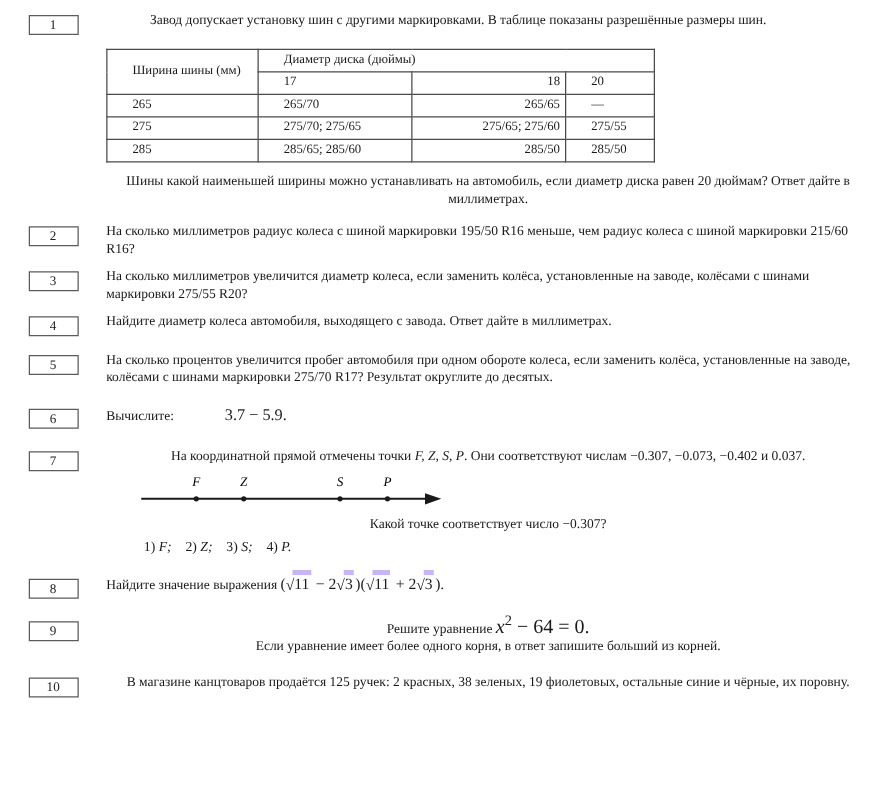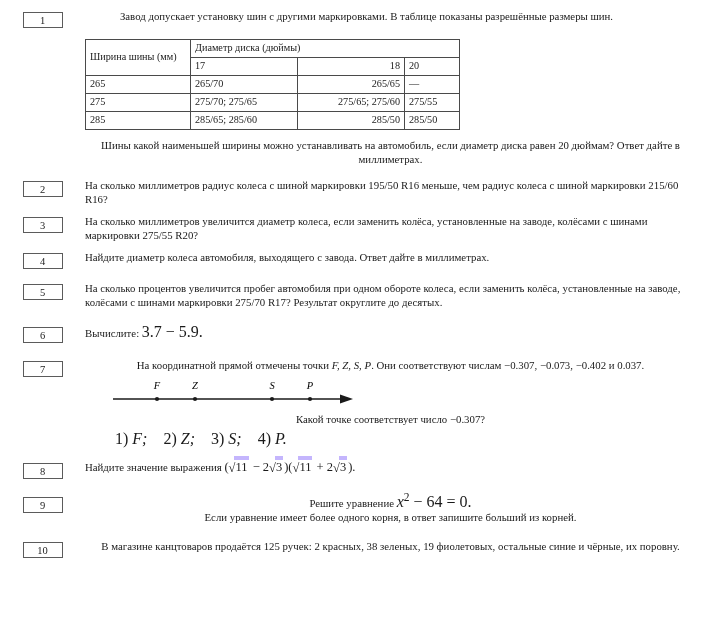--- a/index.html
+++ b/index.html
@@ -69,21 +69,21 @@
     padding-left: 0;
   }
   table.tyres {
     border-collapse: collapse;
     font-size: 10.2px;
     line-height: 12px;
     color: #1a1a1a;
   }
   table.tyres td, table.tyres th {
     border: 1px solid #4a4a4a;
-    padding: 2px 4px 3px 4px;
+    padding: 2px 4px 3px 20px;
     font-weight: normal;
     text-align: left;
     vertical-align: middle;
     white-space: nowrap;
   }
   table.tyres th.hdr-width {
     width: 96px;
     vertical-align: middle;
   }
   table.tyres th.hdr-diam {
@@ -103,21 +103,21 @@
   }
   .numline svg { display: block; }
   .nl-label {
     font-family: "Liberation Serif", "DejaVu Serif", serif;
     font-style: italic;
     font-size: 10.5px;
   }
 
   .options {
     margin: 6px 0 0 30px;
-    font-size: 16px;
+    font-size: 11px;
     line-height: 13px;
   }
   .options i { font-style: italic; }
 
   
   .math { font-family: "Liberation Serif", "DejaVu Serif", serif; }
   .math i { font-style: italic; }
   sup.exp { font-size: 0.72em; vertical-align: super; line-height: 0; }
 
   .radic {
@@ -228,21 +228,21 @@
   </div>
 
   <div class="spacer-lg"></div>
 
   <div class="task">
     <div class="task-num-cell">
       <div class="task-num">6</div>
     </div>
     <div class="task-body">
       <span>Вычислите:</span>
-      <span class="math" style="font-size:16px;">3.7 − 5.9.</span>
+      <span class="math" style="font-size:13px;margin-left:38px;">3.7 − 5.9.</span>
     </div>
   </div>
 
   <div class="spacer-lg"></div>
 
   <div class="task">
     <div class="task-num-cell">
       <div class="task-num">7</div>
     </div>
     <div class="task-body">

